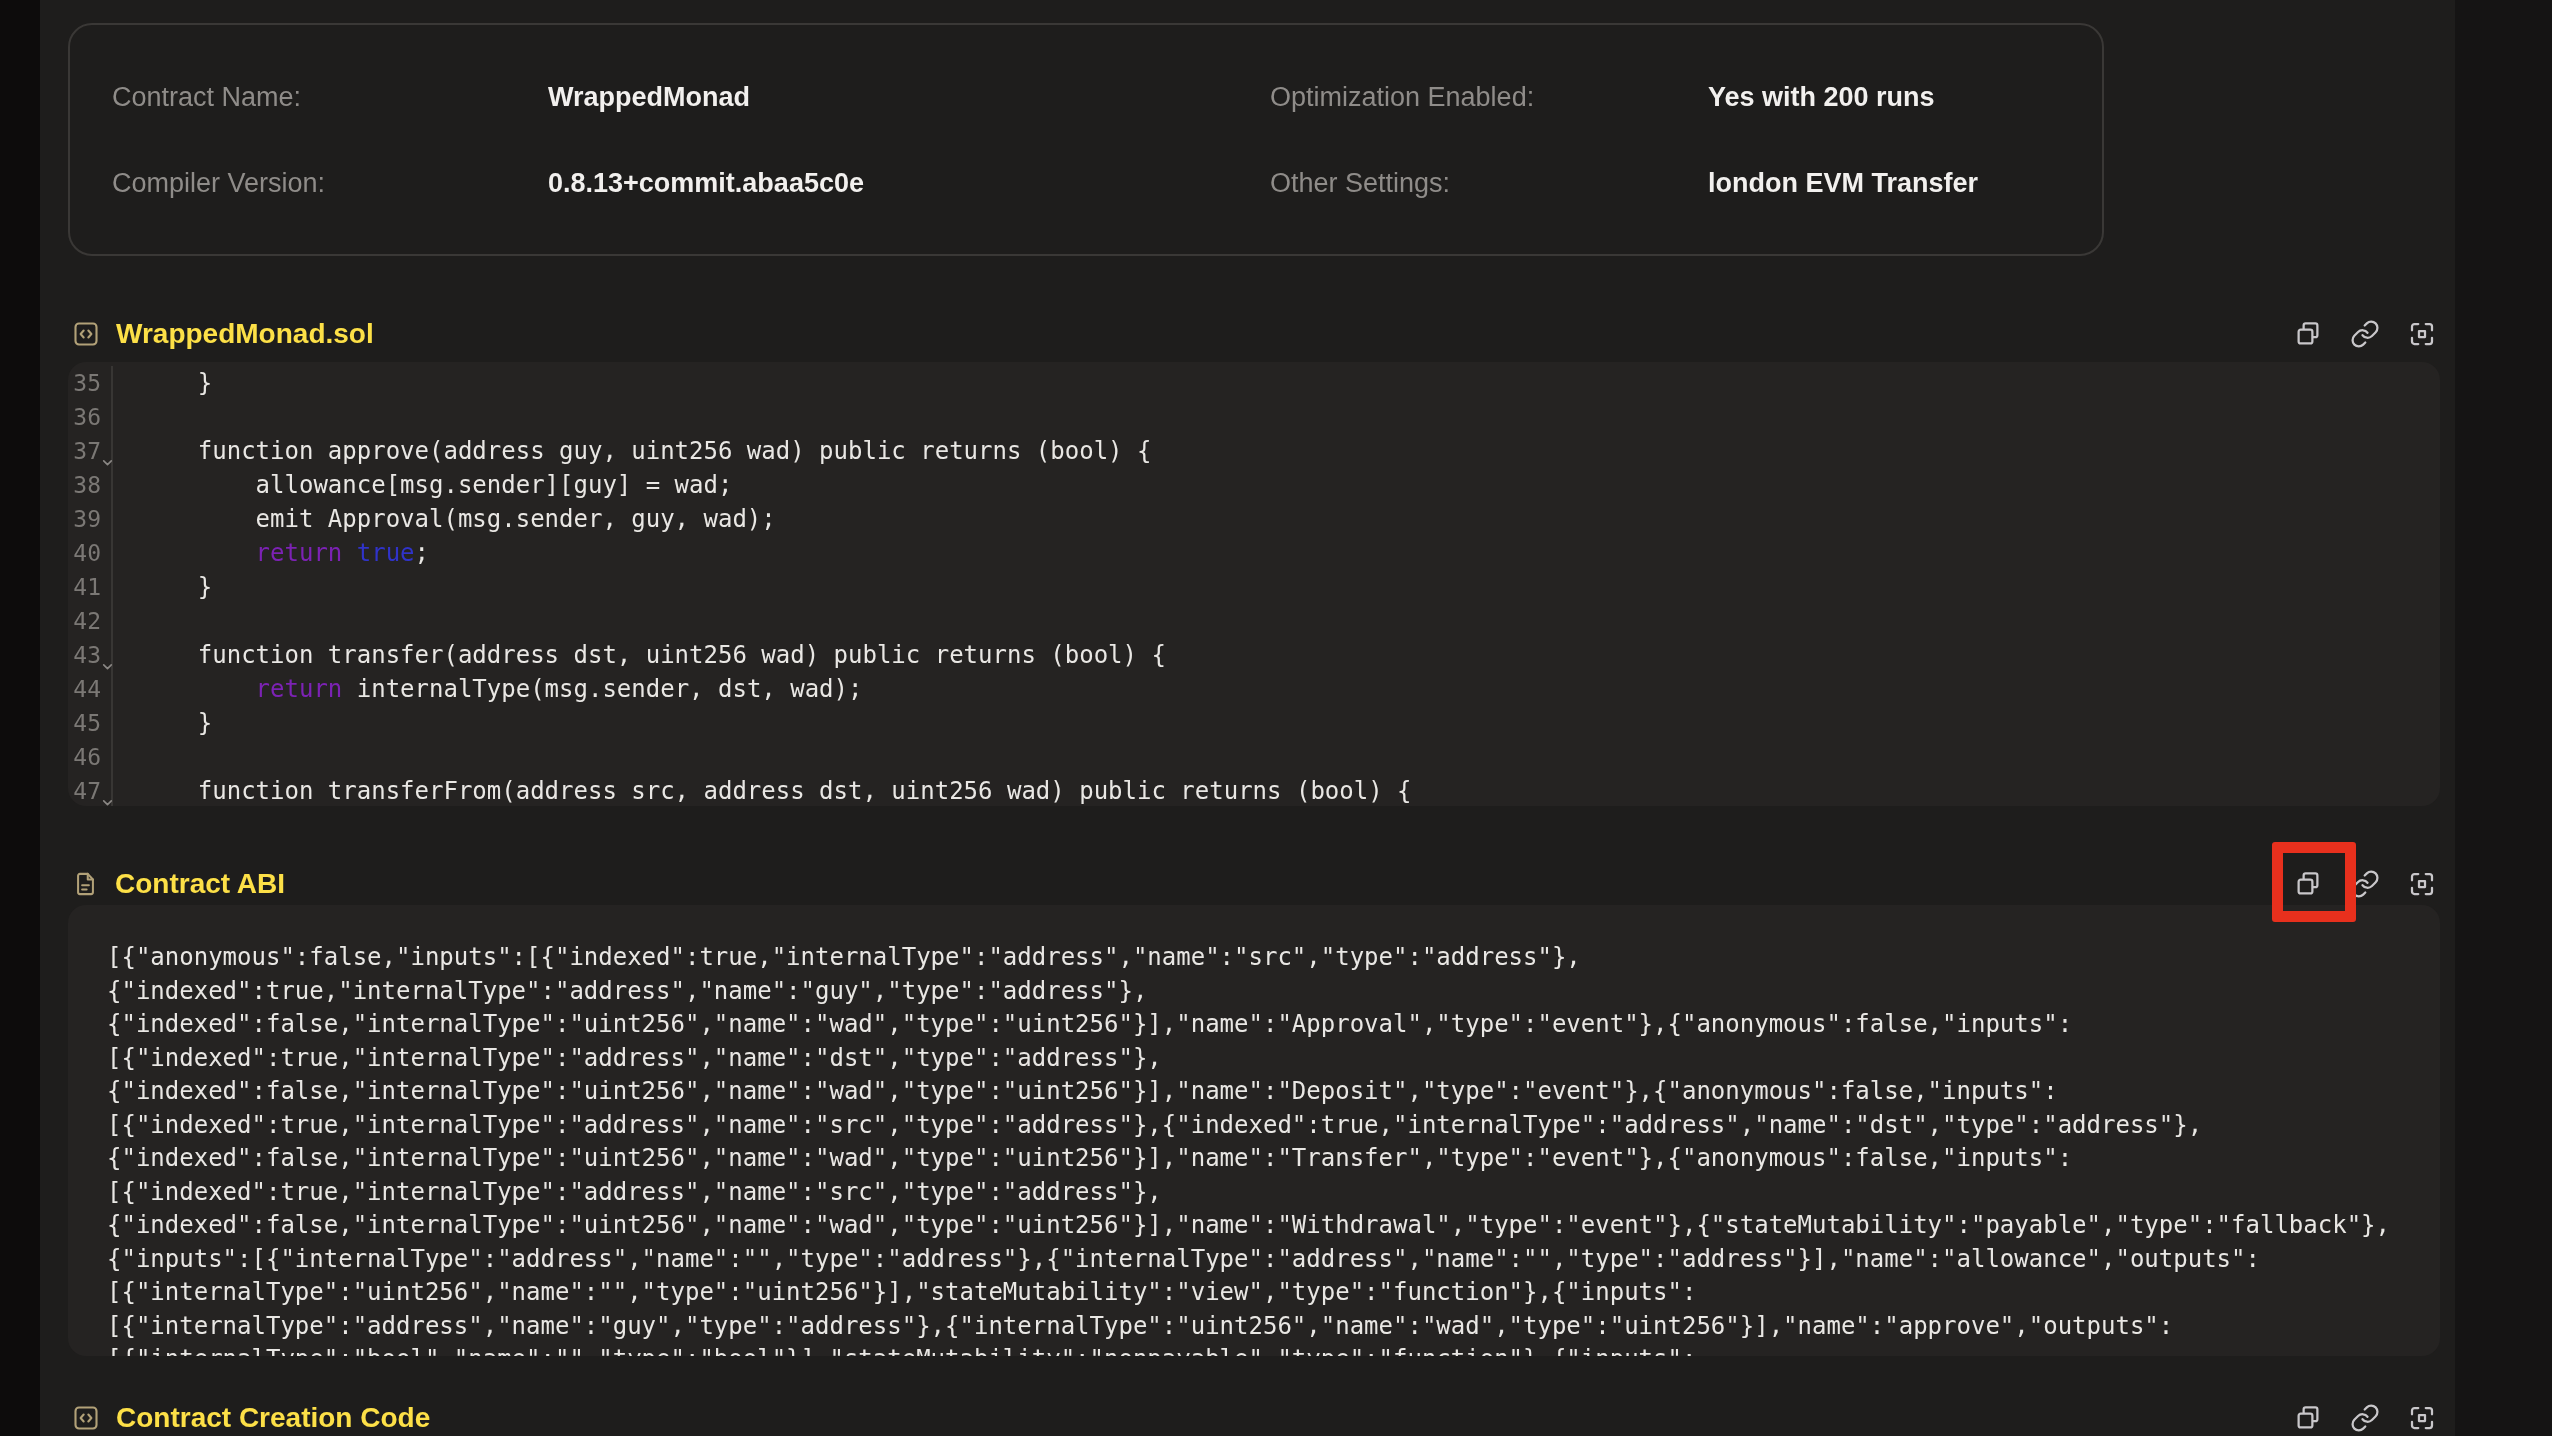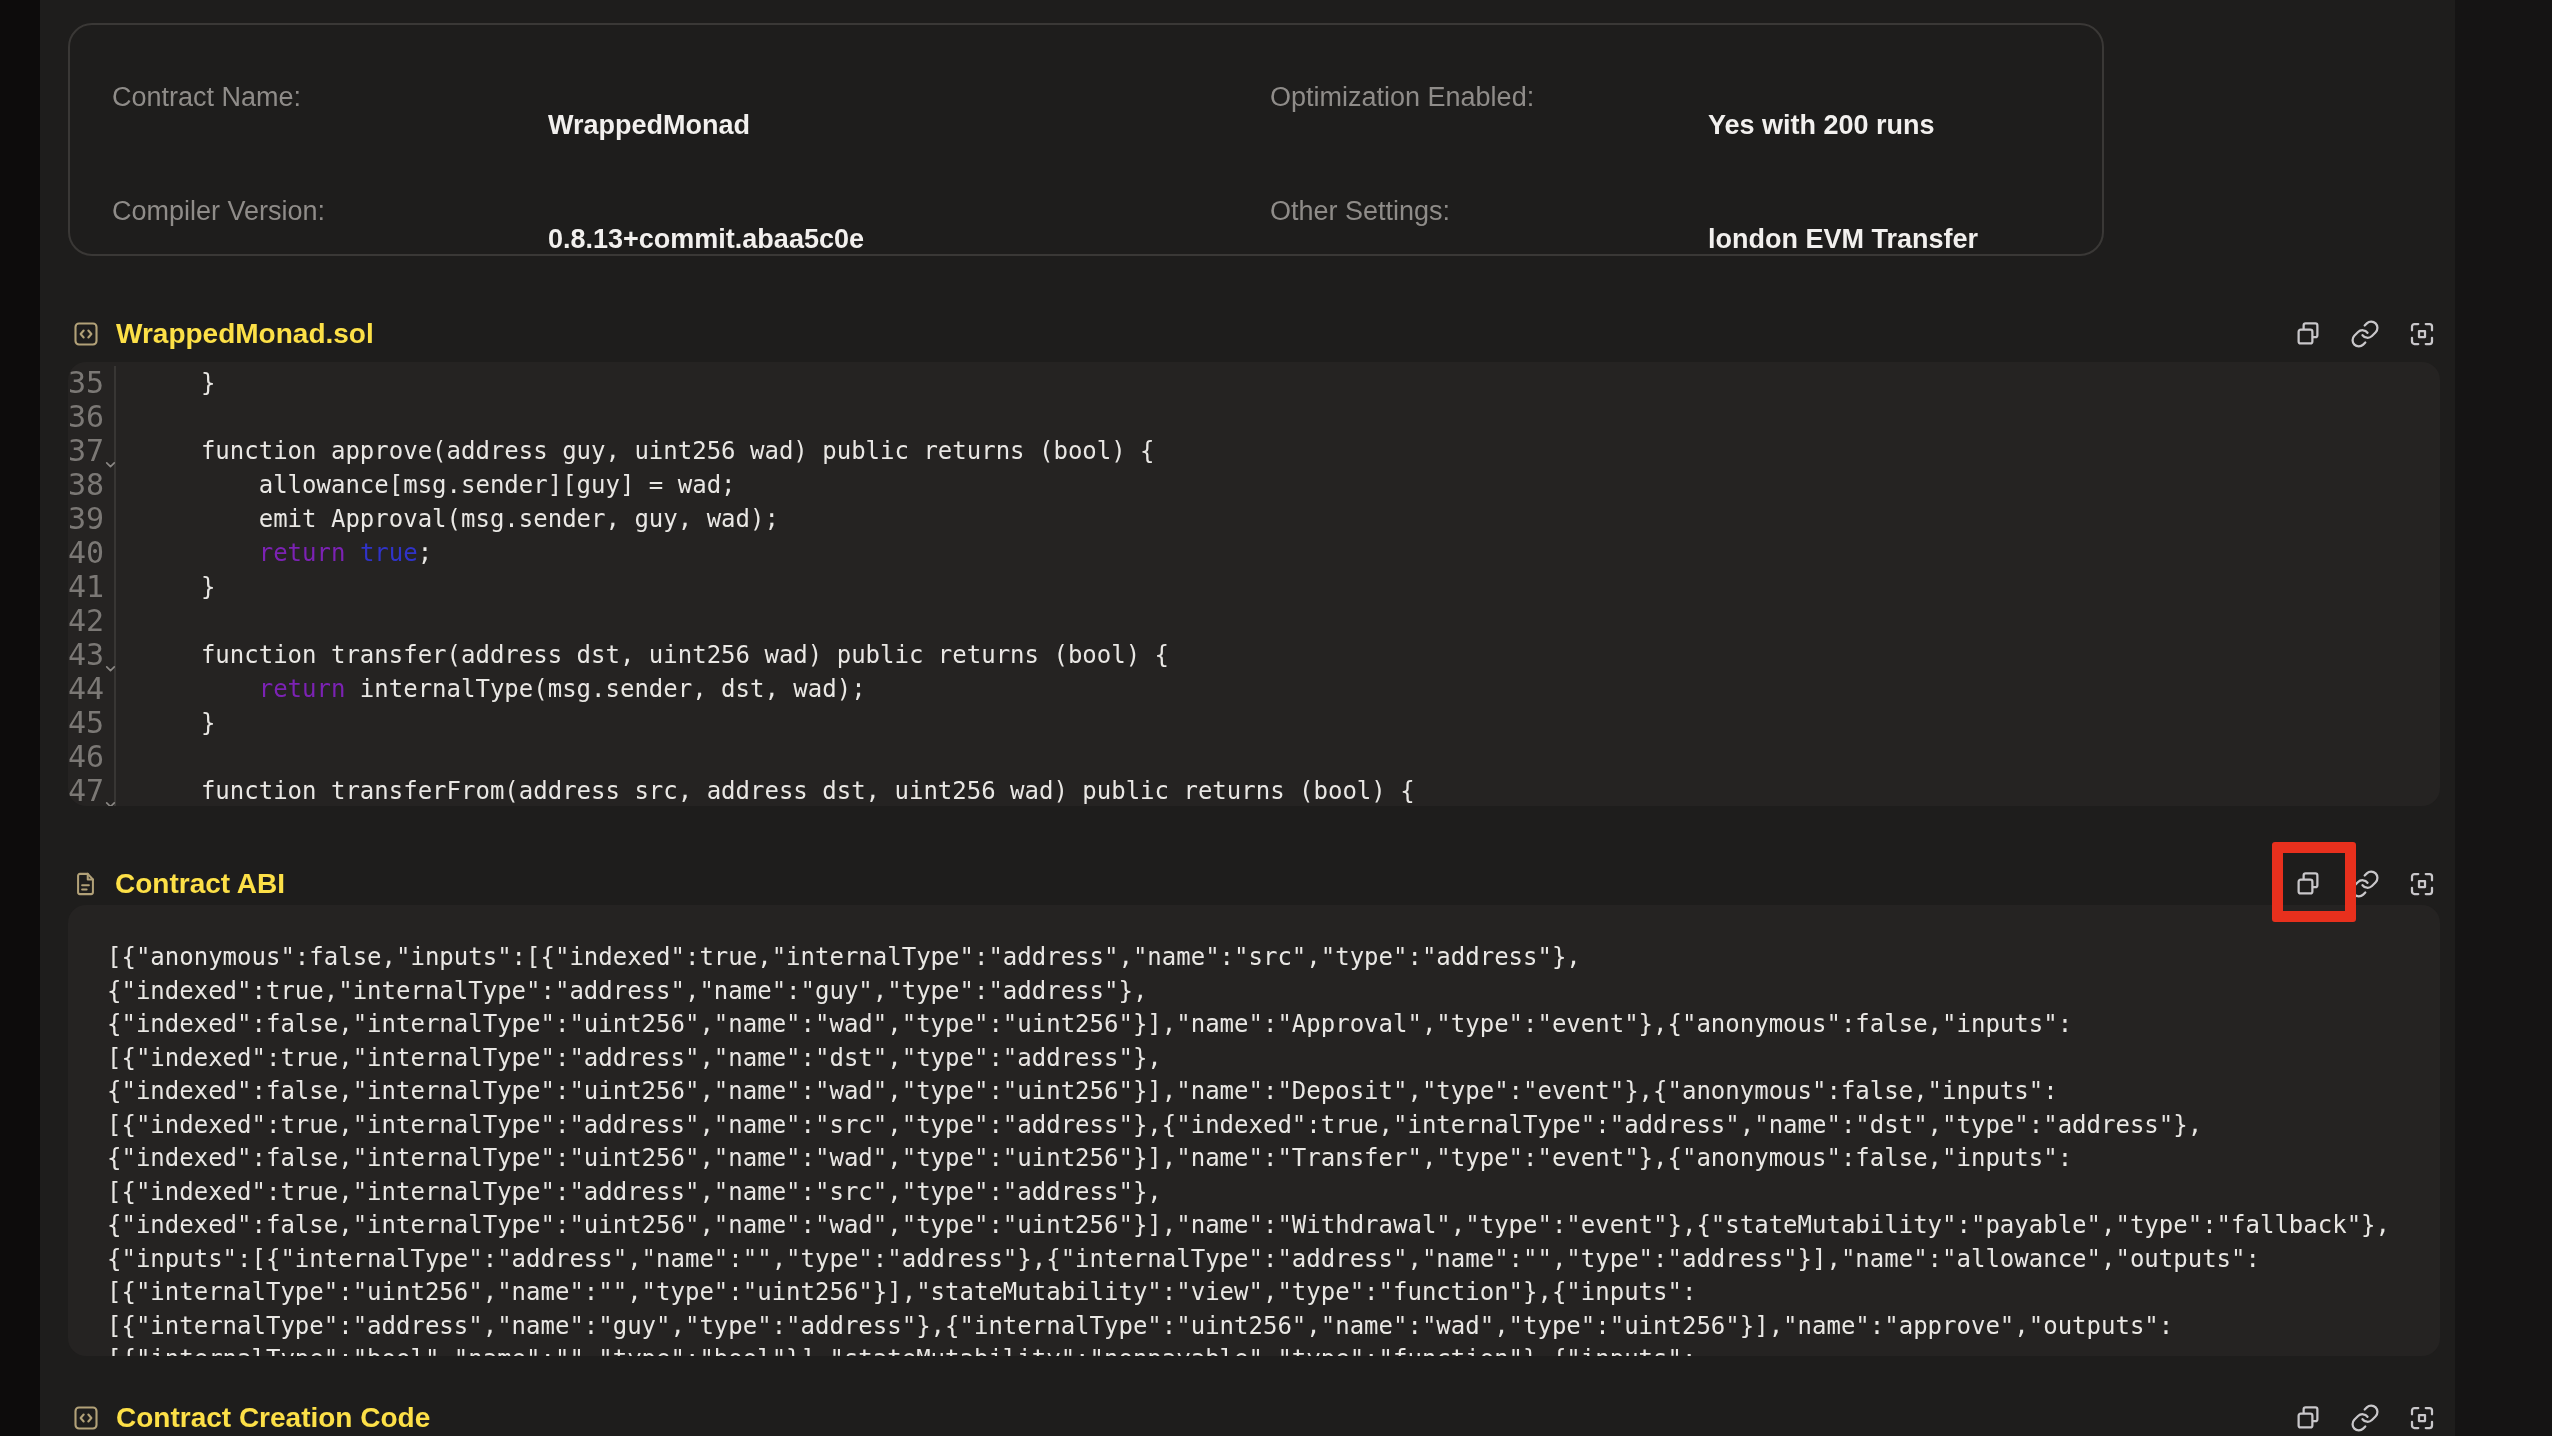--- a/index.html
+++ b/index.html
@@ -12,21 +12,21 @@
   .panel { position:absolute; left:40px; top:0; width:2415px; height:1436px; background:#1e1d1c; }
 
   
   .info-box {
     position:absolute; left:28px; top:23px; width:2036px; height:233px;
     border:2px solid #3a3836; border-radius:24px;
     display:grid; grid-template-columns:436px 722px 438px 1fr;
     padding:56px 0 0 42px; row-gap:54px; align-content:start;
   }
   .info-label { color:#8f8c89; font-size:27px; line-height:32px; }
-  .info-value { color:#f2f0ee; font-size:27px; line-height:32px; font-weight:700;margin-top:28px; }
+  .info-value { color:#f2f0ee; font-size:27px; line-height:32px; font-weight:700; }
 
   
   .sec-head {
     position:absolute; left:32px; width:2368px; height:44px;
     display:flex; align-items:center; gap:16px;
   }
   .sec-title { color:#fde047; font-size:28px; font-weight:700; white-space:nowrap; }
   .sec-icon { flex:0 0 auto; display:block; }
   .actions { margin-left:auto; display:flex; gap:27px; padding-right:3px; }
   .icon-btn {
@@ -36,21 +36,21 @@
   .icon-btn svg { display:block; }
 
   
   .code-box {
     position:absolute; left:28px; top:362px; width:2372px; height:444px;
     background:#252322; border-radius:18px; overflow:hidden; padding-top:4px;
   }
   .code-row { display:flex; height:34px; font-family:"DejaVu Sans Mono", monospace; font-size:24px; line-height:34px; }
   .gutter {
     flex:0 0 45px; position:relative; color:#7b7875; text-align:right;
-    padding-right:10px; border-right:2px solid #383634; font-size:30px;
+    padding-right:10px; border-right:2px solid #383634; font-size:23px;
   }
   .fold { position:absolute; right:-3px; top:10px; color:#8a8784; }
   .code-text { white-space:pre; padding-left:27px; color:#e9e7e4; }
   .tok-k { color:#7c22b4; }
   .tok-l { color:#3033c9; }
 
   
   .abi-box {
     position:absolute; left:28px; top:905px; width:2372px; height:451px;
     background:#252322; border-radius:18px; overflow:hidden;

